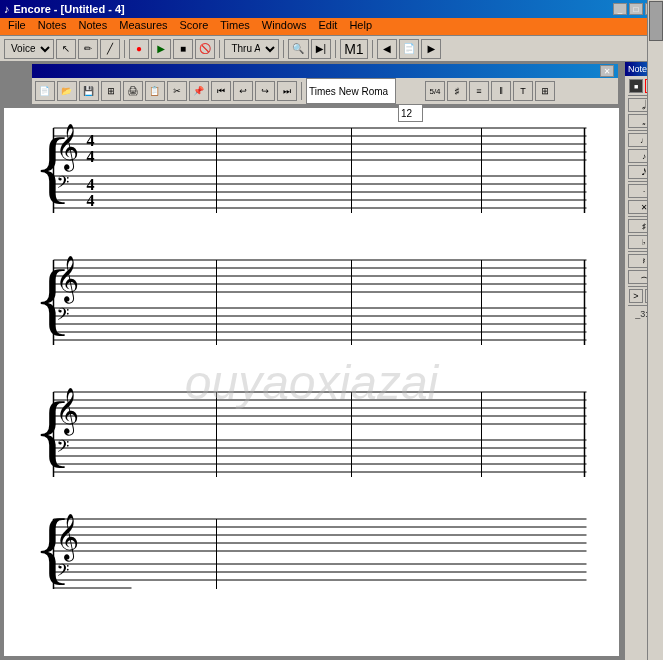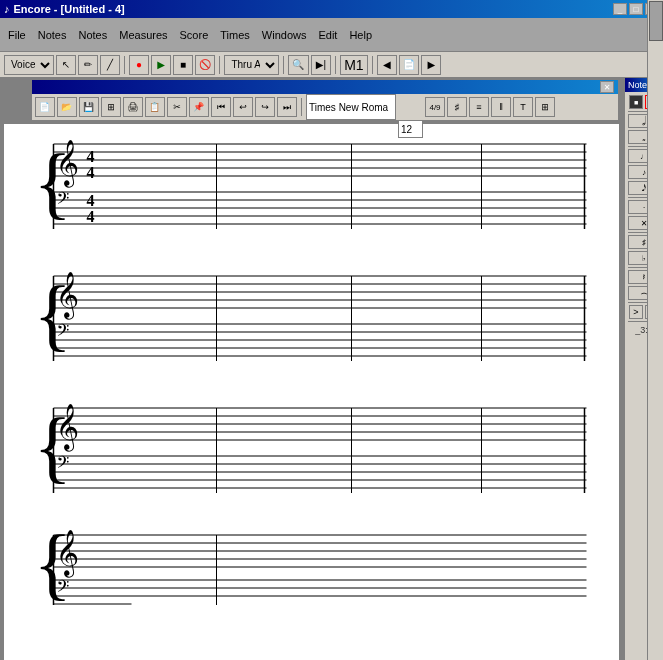--- a/index.html
+++ b/index.html
@@ -14,24 +14,23 @@
       align-items: center;
       padding: 0 4px;
       justify-content: space-between;
     }
     .title-bar-left { display: flex; align-items: center; gap: 4px; font-size: 11px; font-weight: bold; }
     .title-bar-controls { display: flex; gap: 2px; }
     .title-btn { width: 14px; height: 12px; background: #c0c0c0; border: 1px solid #888; font-size: 8px; display: flex; align-items: center; justify-content: center; cursor: pointer; }
 
     
     .menu-bar {
-      background: #a3a3a3;
-      height: 34px;
-      display: flex;
-      align-items: center;
+      background: #f97316;
+      height: 18px;
+      display: flex;
       padding: 0 2px;
       border-bottom: 1px solid #808080;
     }
     .menu-item { padding: 1px 6px; font-size: 11px; cursor: pointer; }
 
     
     .toolbar {
       background: #d4d0c8;
       height: 26px;
       display: flex;
@@ -304,30 +303,31 @@
         <div class="ft-btn">📋</div>
         <div class="ft-btn">✂</div>
         <div class="ft-btn">📌</div>
         <div class="ft-btn">⏮</div>
         <div class="ft-btn">↩</div>
         <div class="ft-btn">↪</div>
         <div class="ft-btn">⏭</div>
         <div style="width:1px;height:18px;background:#808080;margin:0 2px;"></div>
         <input class="font-name" value="Times New Roma" style="">
         <input class="font-size" value="12" style="">
-        <div class="ft-btn" style="font-size:8px;">4/9</div>
+        <div class="ft-btn" style="font-size:8px;">5/4</div>
         <div class="ft-btn">♯</div>
         <div class="ft-btn">≡</div>
         <div class="ft-btn">‖</div>
         <div class="ft-btn">T</div>
         <div class="ft-btn">⊞</div>
       </div>
     </div>
 
     <div class="sheet-container">
+      <div class="watermark">ouyaoxiazai</div>
 
       <div class="staff-system">
         <svg width="100%" height="100" viewBox="0 0 560 100">
 
           <text x="2" y="75" font-size="80" font-family="serif">{</text>
 
           <line x1="22" y1="10" x2="22" y2="95" stroke="black" stroke-width="1.5"></line>
 
           <line x1="22" y1="10" x2="555" y2="10" stroke="black" stroke-width="1"></line>
           <line x1="22" y1="18" x2="555" y2="18" stroke="black" stroke-width="1"></line>

